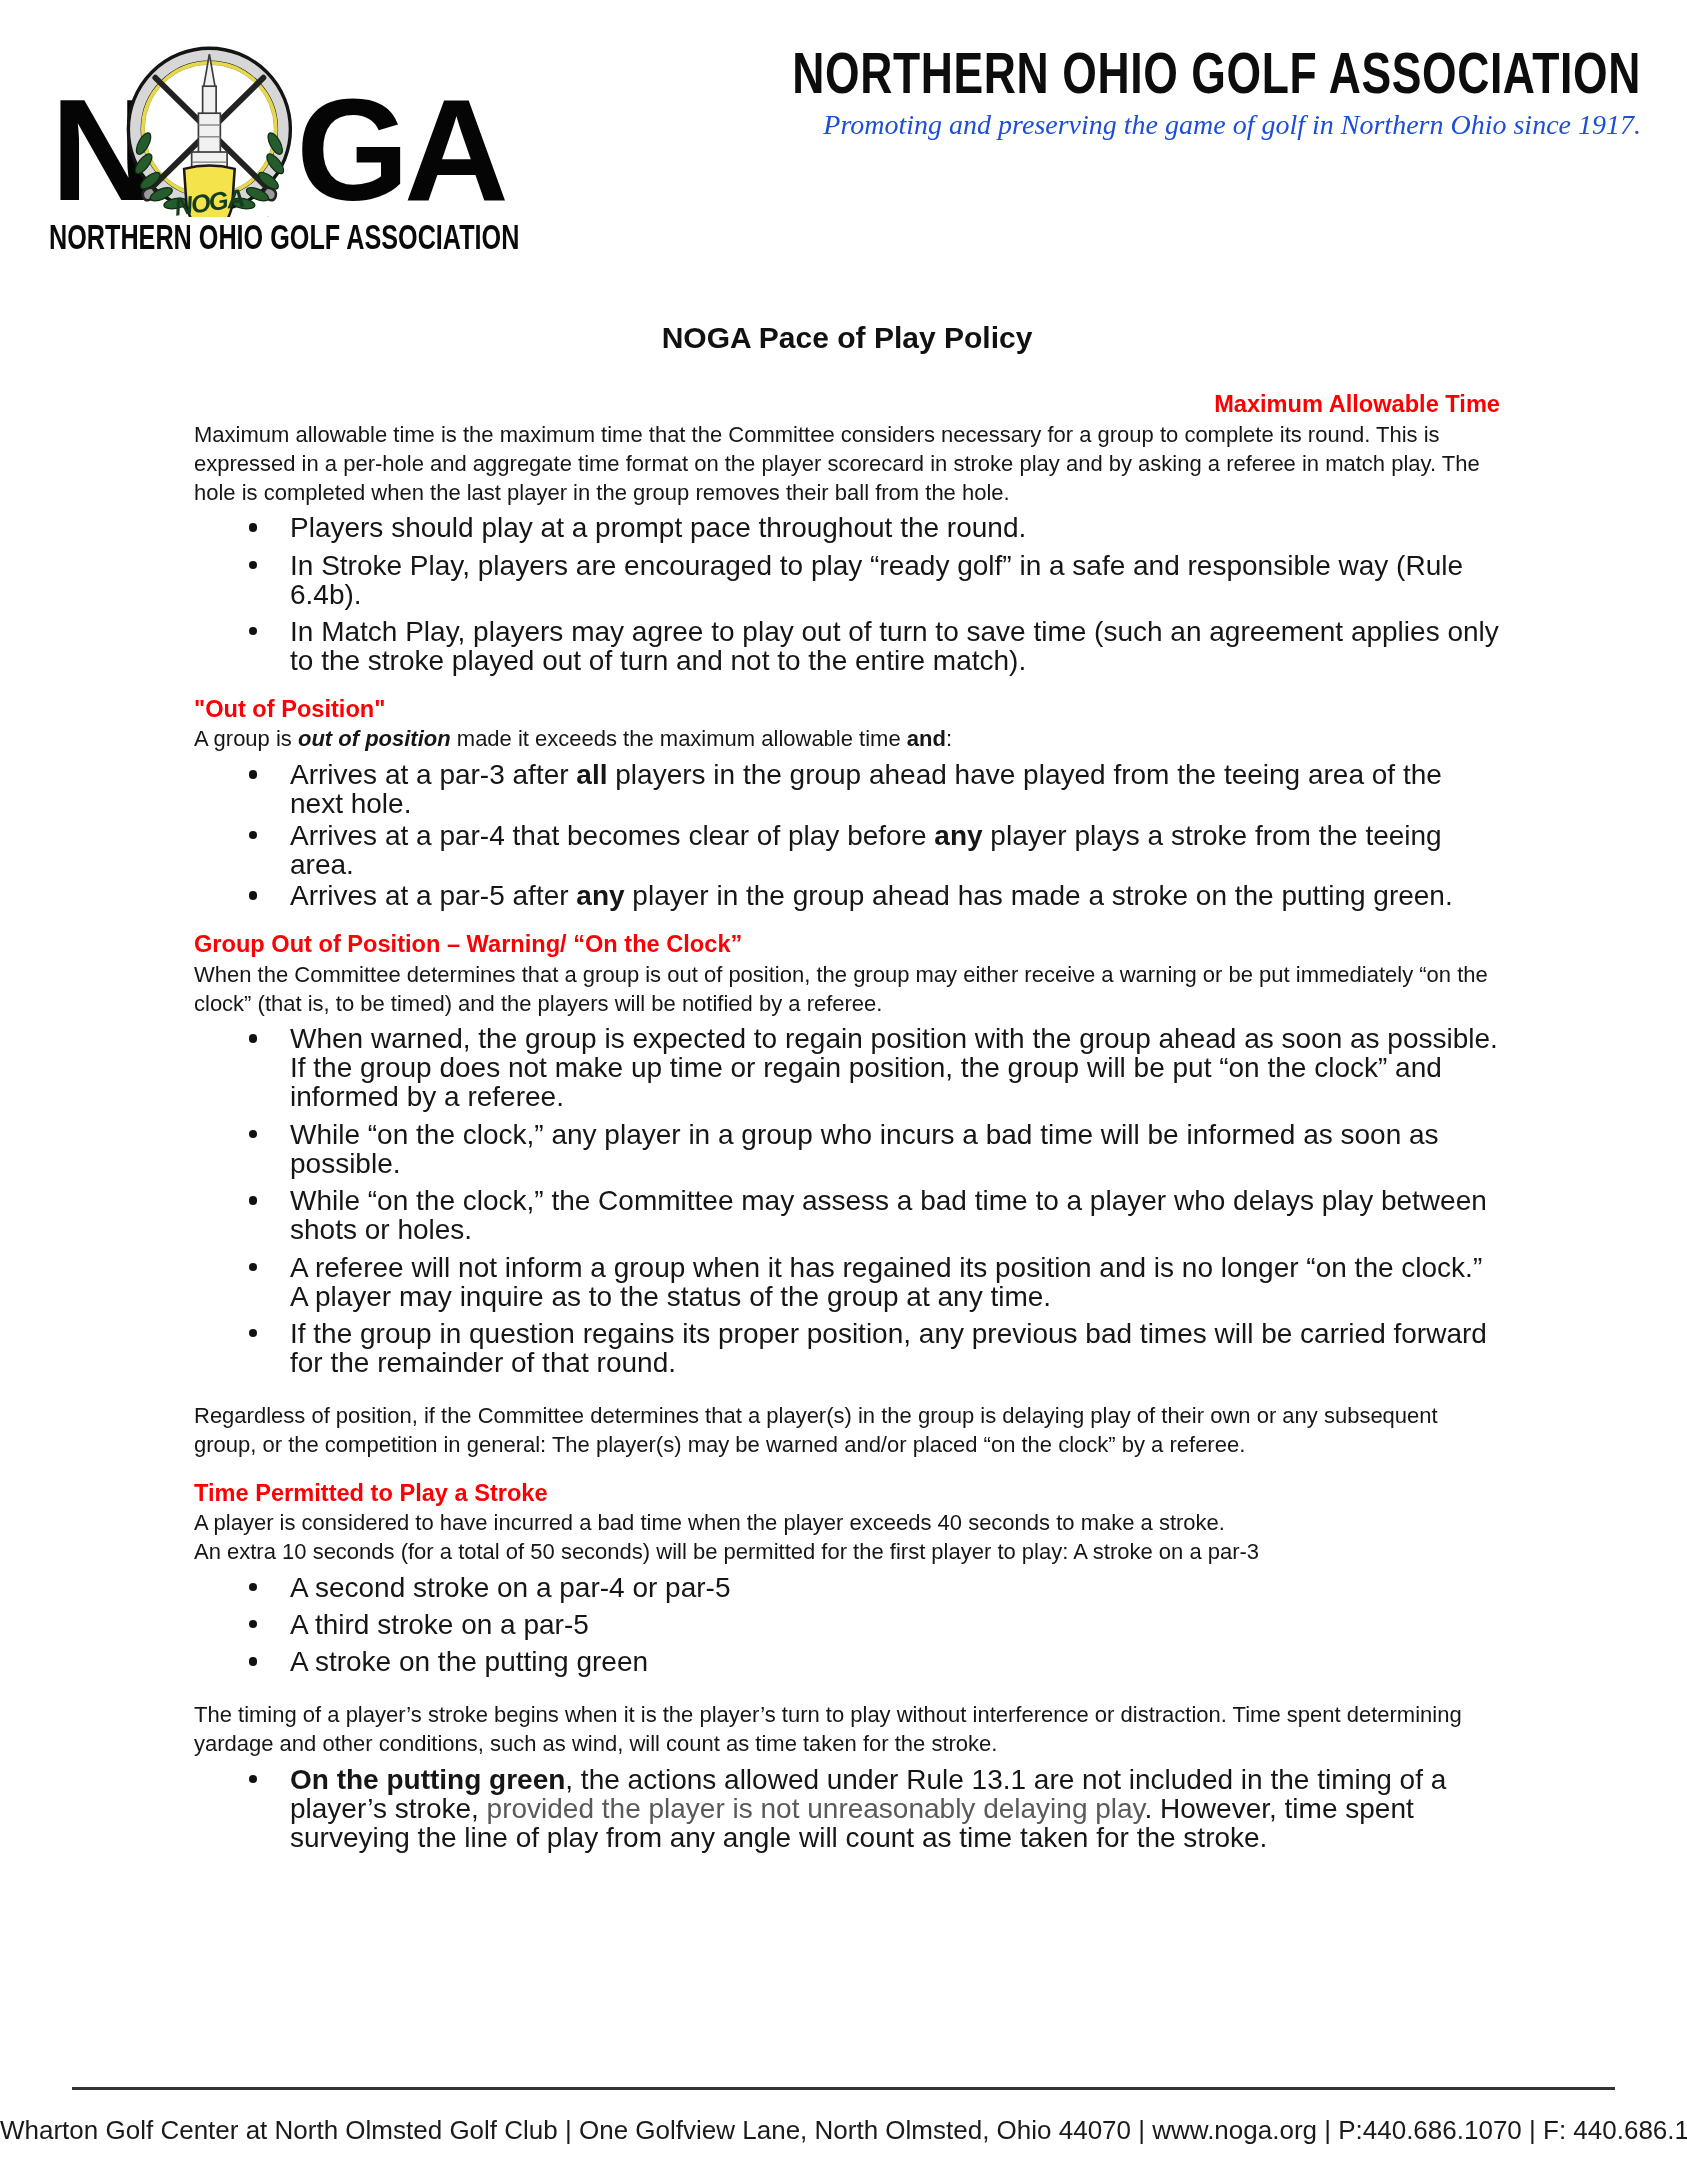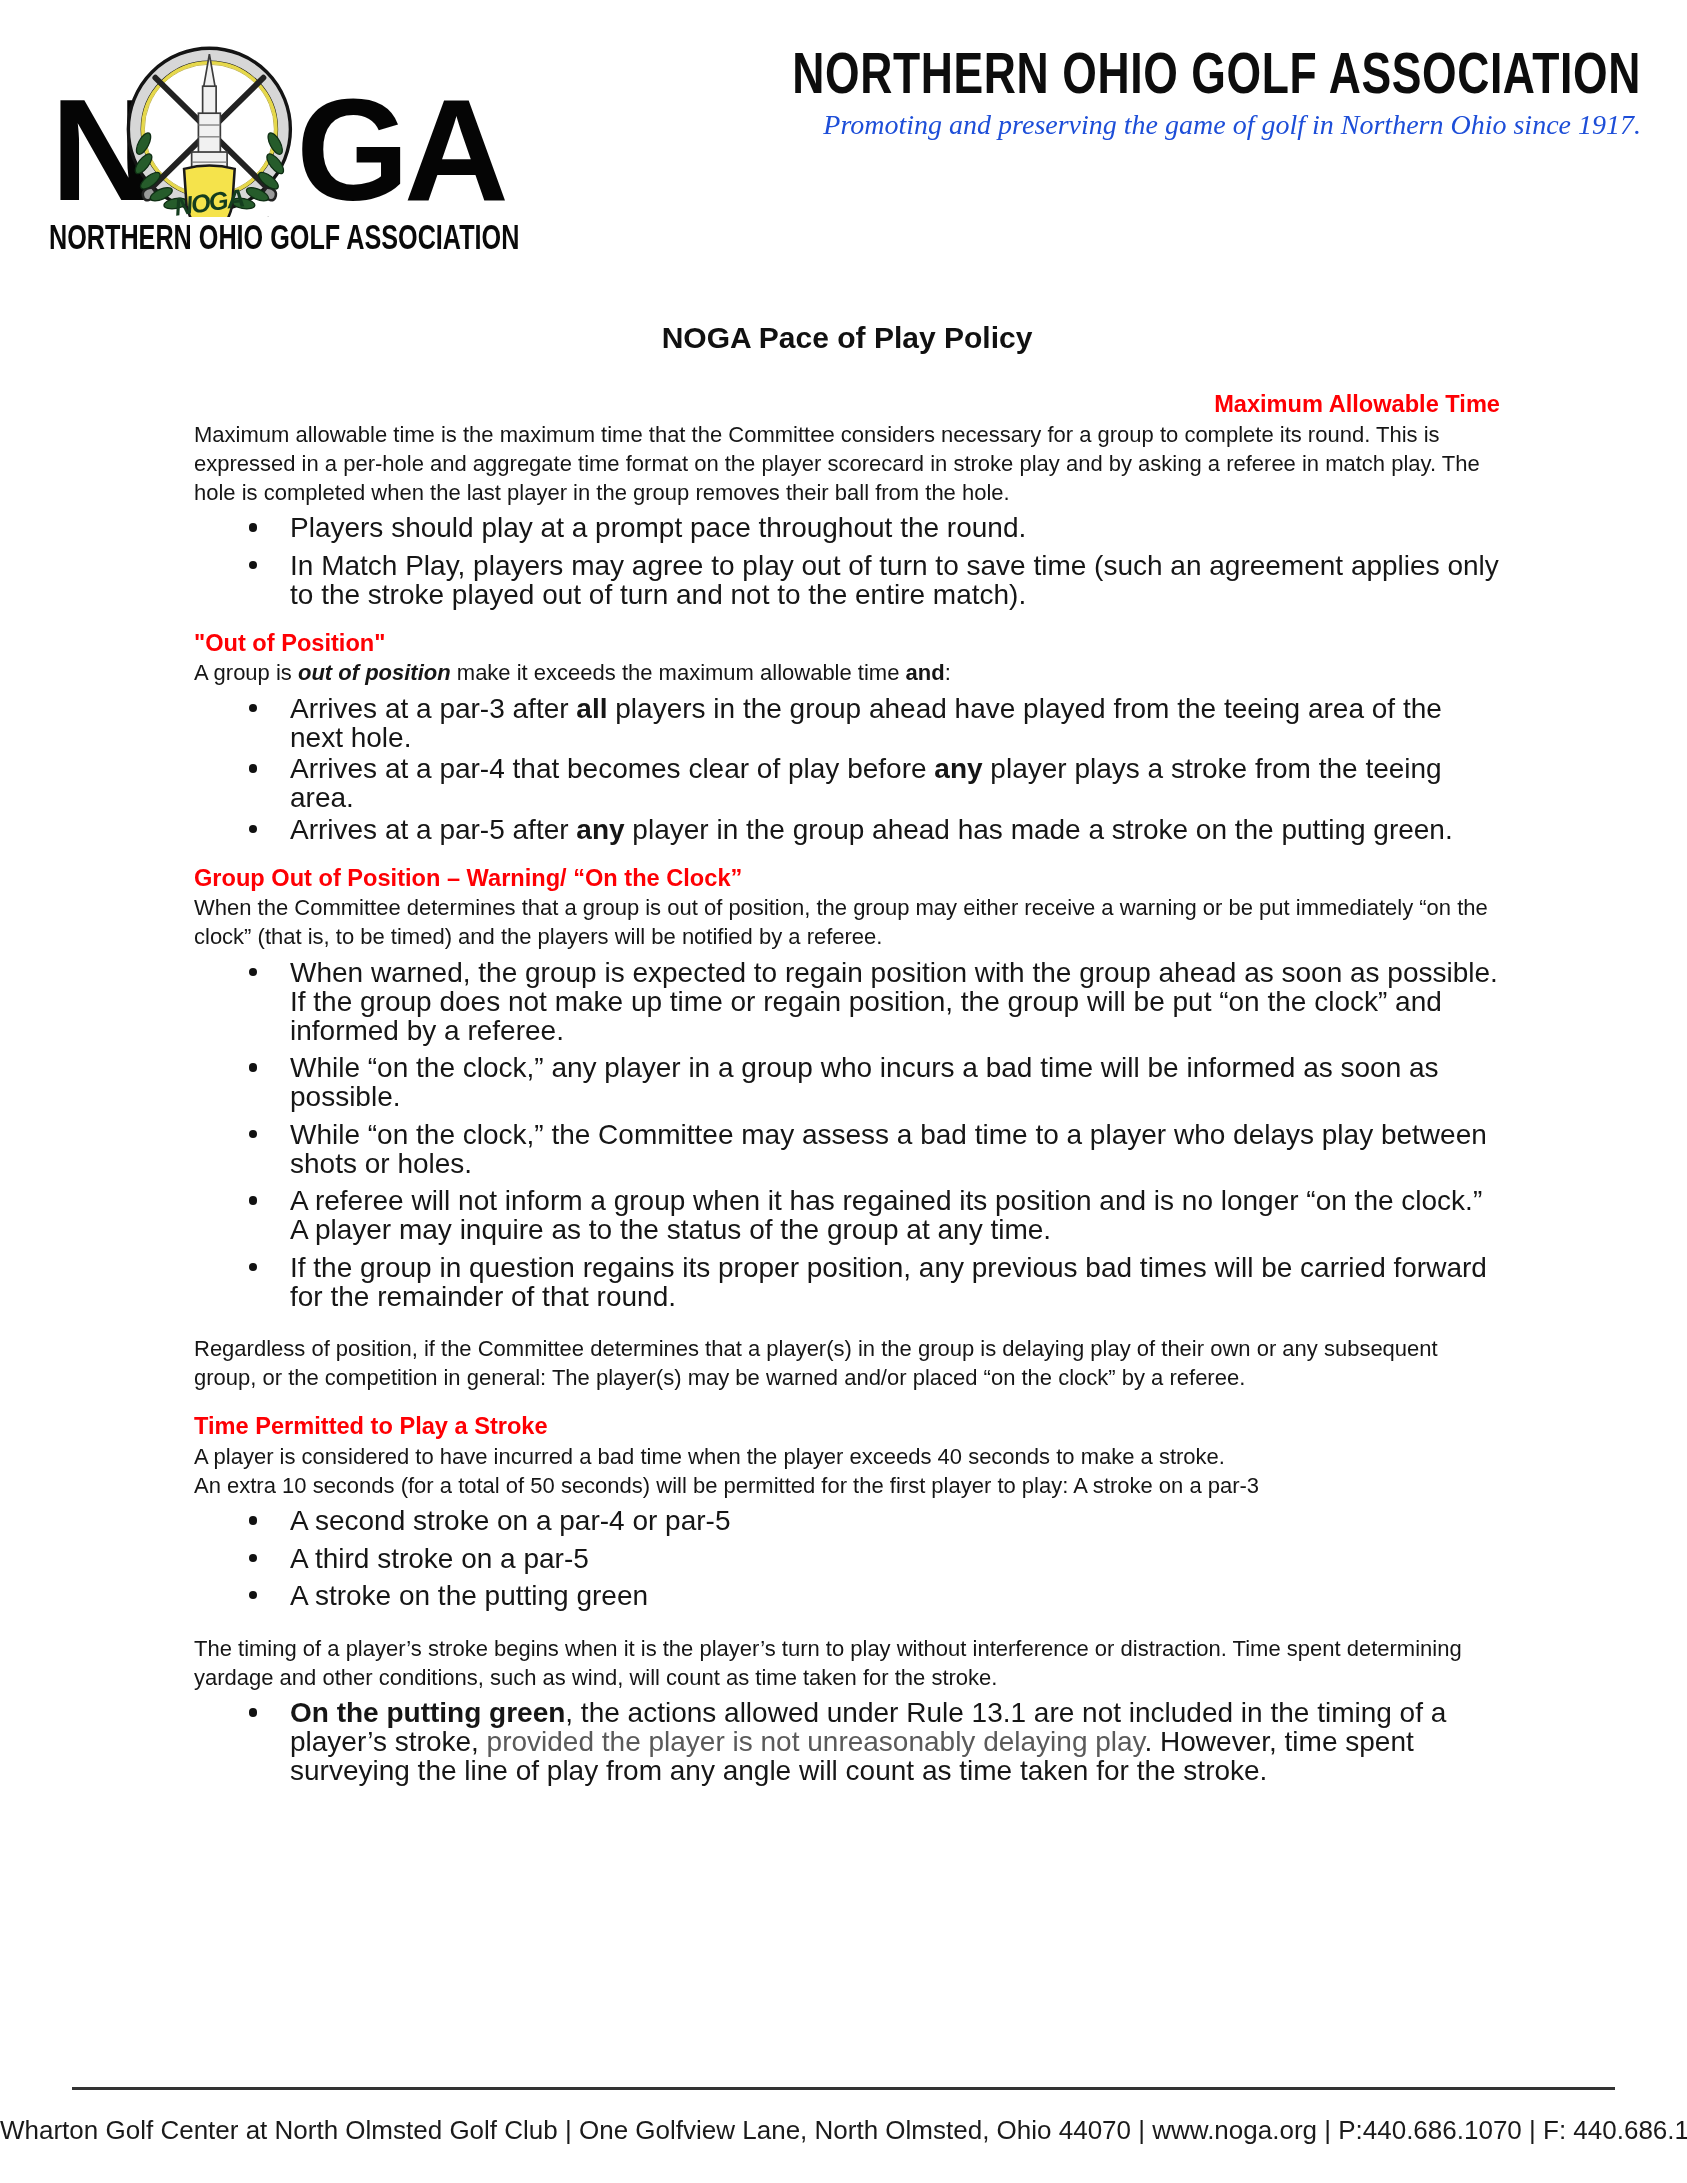--- a/index.html
+++ b/index.html
@@ -118,24 +118,25 @@
     <div class="brand-tagline">Promoting and preserving the game of golf in Northern Ohio since 1917.</div>
   </div>
 
   <main class="doc">
     <h1 class="doc-title">NOGA Pace of Play Policy</h1>
     <div id="doc-content">
         <h2 class="sec-heading">Maximum Allowable Time</h2>
         <p class="para"><span>Maximum allowable time is the maximum time that the Committee considers necessary for a group to complete its round. This is expressed in a per-hole and aggregate time format on the player scorecard in stroke play and by asking a referee in match play. The hole is completed when the last player in the group removes their ball from the hole.</span></p>
         <ul class="bullets">
           <li><span>Players should play at a prompt pace throughout the round.</span></li>
+          <li><span>In Stroke Play, players are encouraged to play “ready golf” in a safe and responsible way (Rule 6.4b).</span></li>
           <li><span>In Match Play, players may agree to play out of turn to save time (such an agreement applies only to the stroke played out of turn and not to the entire match).</span></li>
         </ul>
         <h2 class="sec-heading">"Out of Position"</h2>
-        <p class="para"><span>A group is </span><span class="bi">out of position</span><span> make it exceeds the maximum allowable time </span><span class="b">and</span><span>:</span></p>
+        <p class="para"><span>A group is </span><span class="bi">out of position</span><span> made it exceeds the maximum allowable time </span><span class="b">and</span><span>:</span></p>
         <ul class="bullets tight">
           <li><span>Arrives at a par-3 after </span><span class="b">all</span><span> players in the group ahead have played from the teeing area of the next hole.</span></li>
           <li><span>Arrives at a par-4 that becomes clear of play before </span><span class="b">any</span><span> player plays a stroke from the teeing area.</span></li>
           <li><span>Arrives at a par-5 after </span><span class="b">any</span><span> player in the group ahead has made a stroke on the putting green.</span></li>
         </ul>
         <h2 class="sec-heading">Group Out of Position – Warning/ “On the Clock”</h2>
         <p class="para"><span>When the Committee determines that a group is out of position, the group may either receive a warning or be put immediately “on the clock” (that is, to be timed) and the players will be notified by a referee.</span></p>
         <ul class="bullets">
           <li><span>When warned, the group is expected to regain position with the group ahead as soon as possible. If the group does not make up time or regain position, the group will be put “on the clock” and informed by a referee.</span></li>
           <li><span>While “on the clock,” any player in a group who incurs a bad time will be informed as soon as possible.</span></li>

